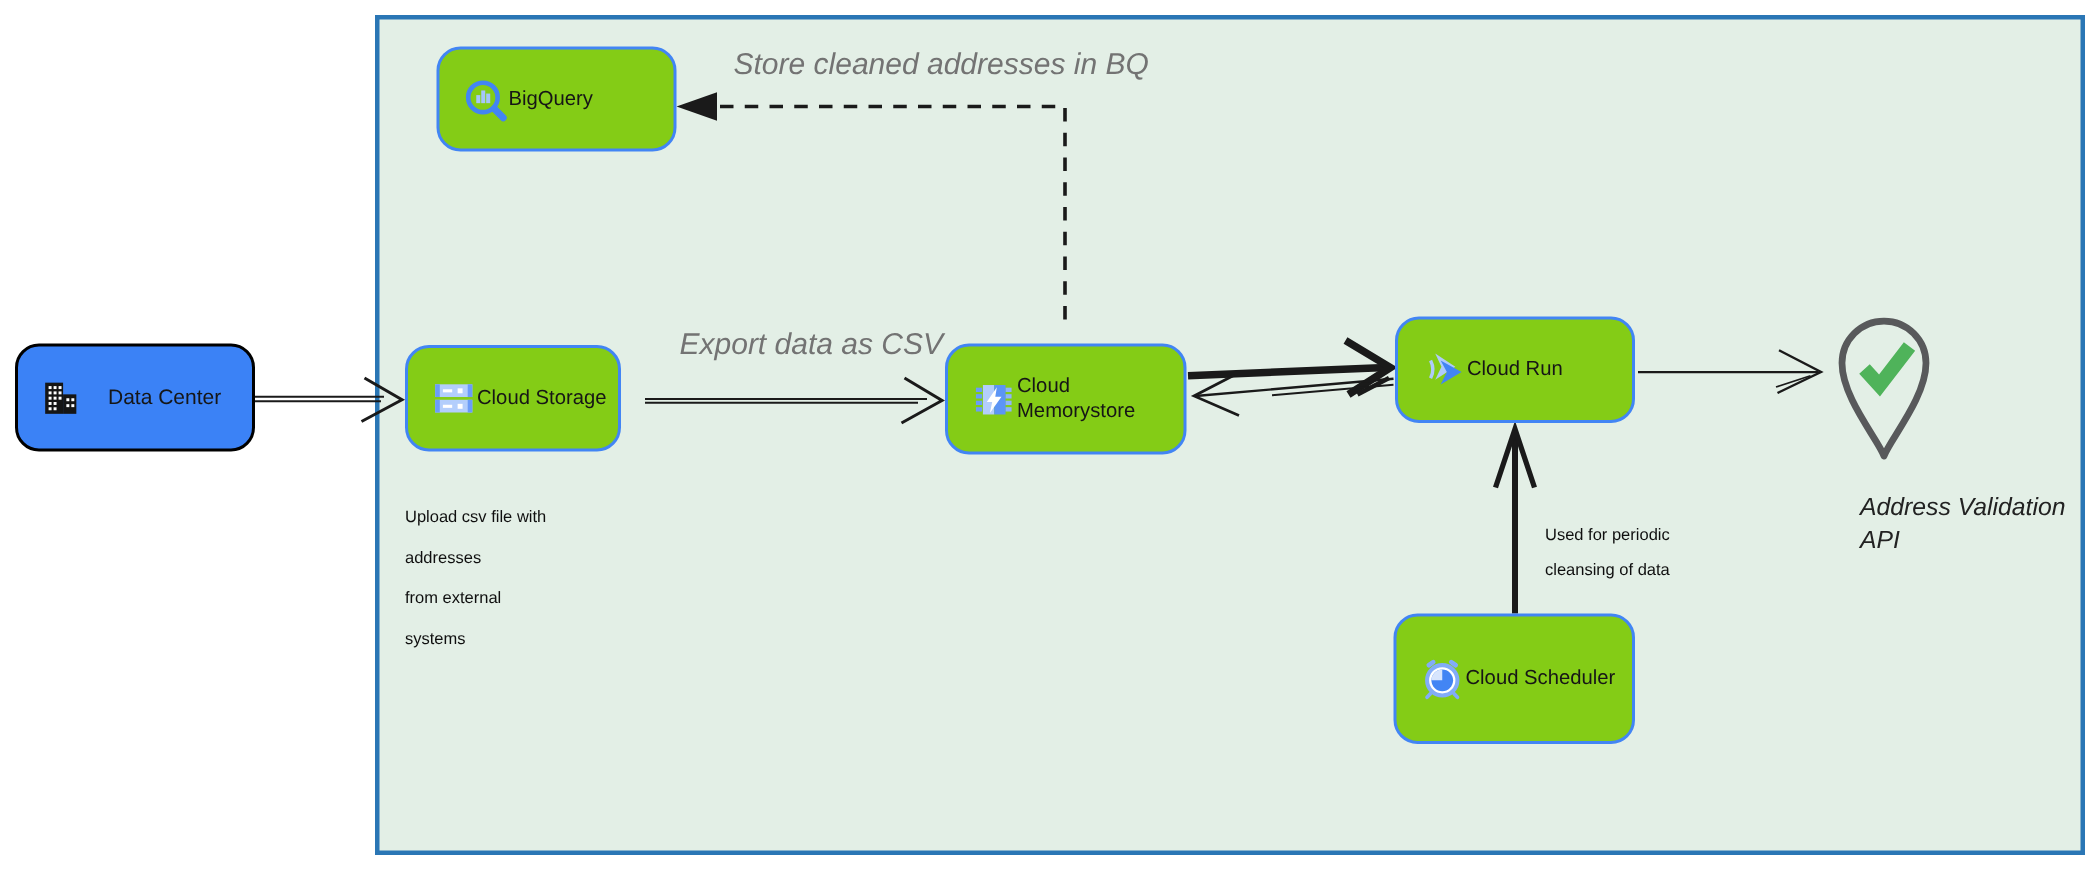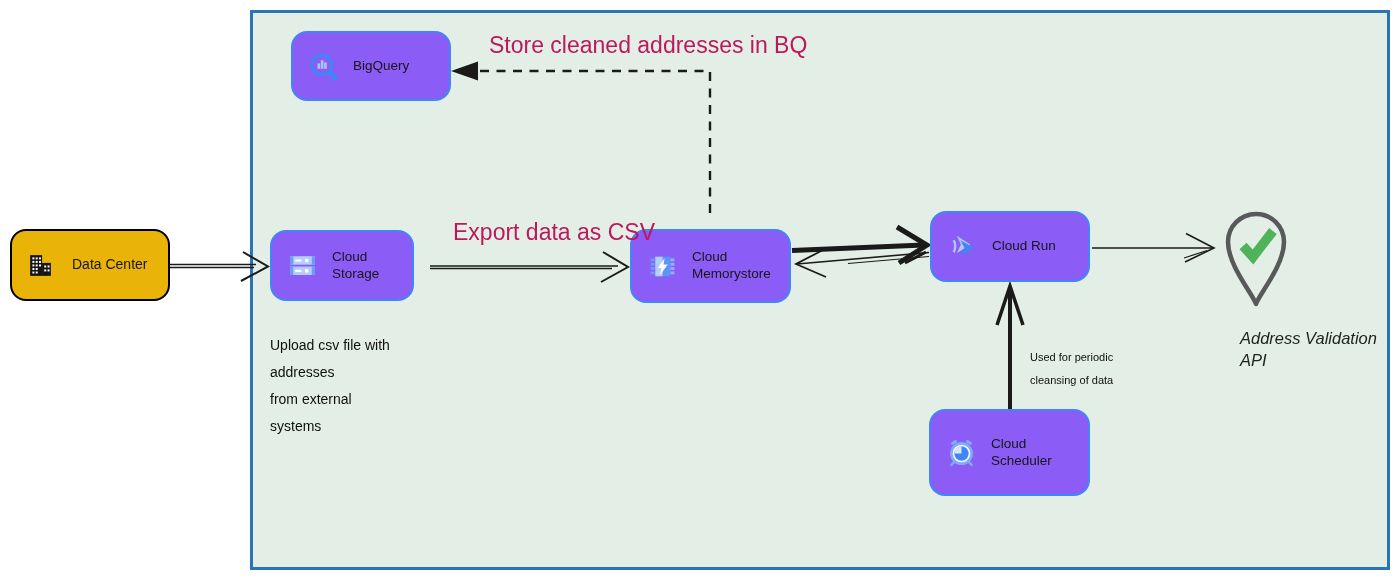--- a/index.html
+++ b/index.html
@@ -8,34 +8,34 @@
   .canvas { position:relative; width:1400px; height:580px; background:#fff; }
 
   .container-box {
     position:absolute; left:250px; top:10px; width:1140px; height:560px;
     background:#e3efe6; border:3.5px solid #2a76b5;
   }
 
   svg.arrows { position:absolute; left:0; top:0; pointer-events:none; }
 
   .node {
-    position:absolute; background:#8b5cf6; border:2.5px solid #4285f4;
+    position:absolute; background:#84cc16; border:2.5px solid #4285f4;
     border-radius:16px; display:flex; align-items:center;
-    padding-left:15px; gap:14px; color:#161616;
+    padding-left:15px; color:#161616;
   }
   .node .node-label { font-size:13.5px; white-space:pre-line; line-height:1.25; }
-  .node.gray { background:#eab308; border:2.5px solid #000000; gap:18px; }
+  .node.gray { background:#3b82f6; border:2.5px solid #000000; gap:18px; }
   .node.gray .node-label { font-size:14px; }
   .icon { display:flex; align-items:center; justify-content:center; }
 
   .note {
     position:absolute; color:#0f0f0f; white-space:pre-wrap;
-    font-size:14px; line-height:27px;
+    font-size:11px; line-height:27px;
   }
-  .arrow-label { position:absolute; color:#be185d; font-size:23px; white-space:nowrap; }
+  .arrow-label { position:absolute; color:#737373; font-size:20px; white-space:nowrap;font-style:italic; }
   .note.small { font-size:11px; line-height:23px; }
   .avapi-label { position:absolute; color:#222; font-size:16.5px; line-height:22px; white-space:pre-line; }
   .pin { position:absolute; }
 </style>
 </head>
 <body>
 
 <div class="canvas">
 
   <div class="container-box"></div>

